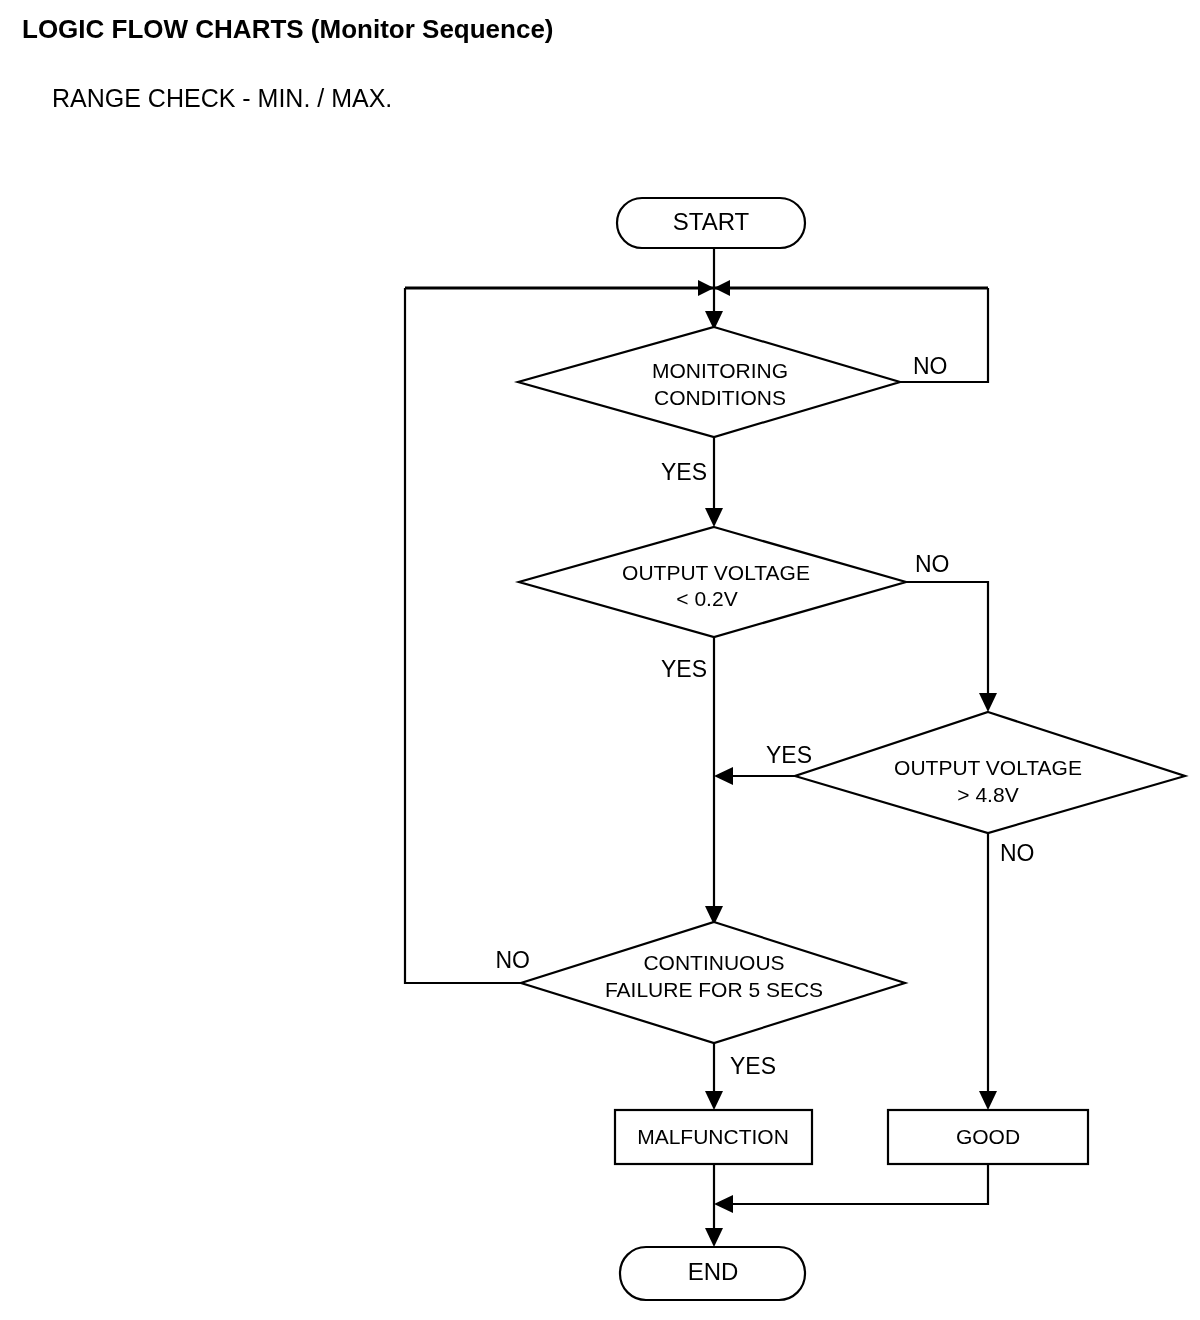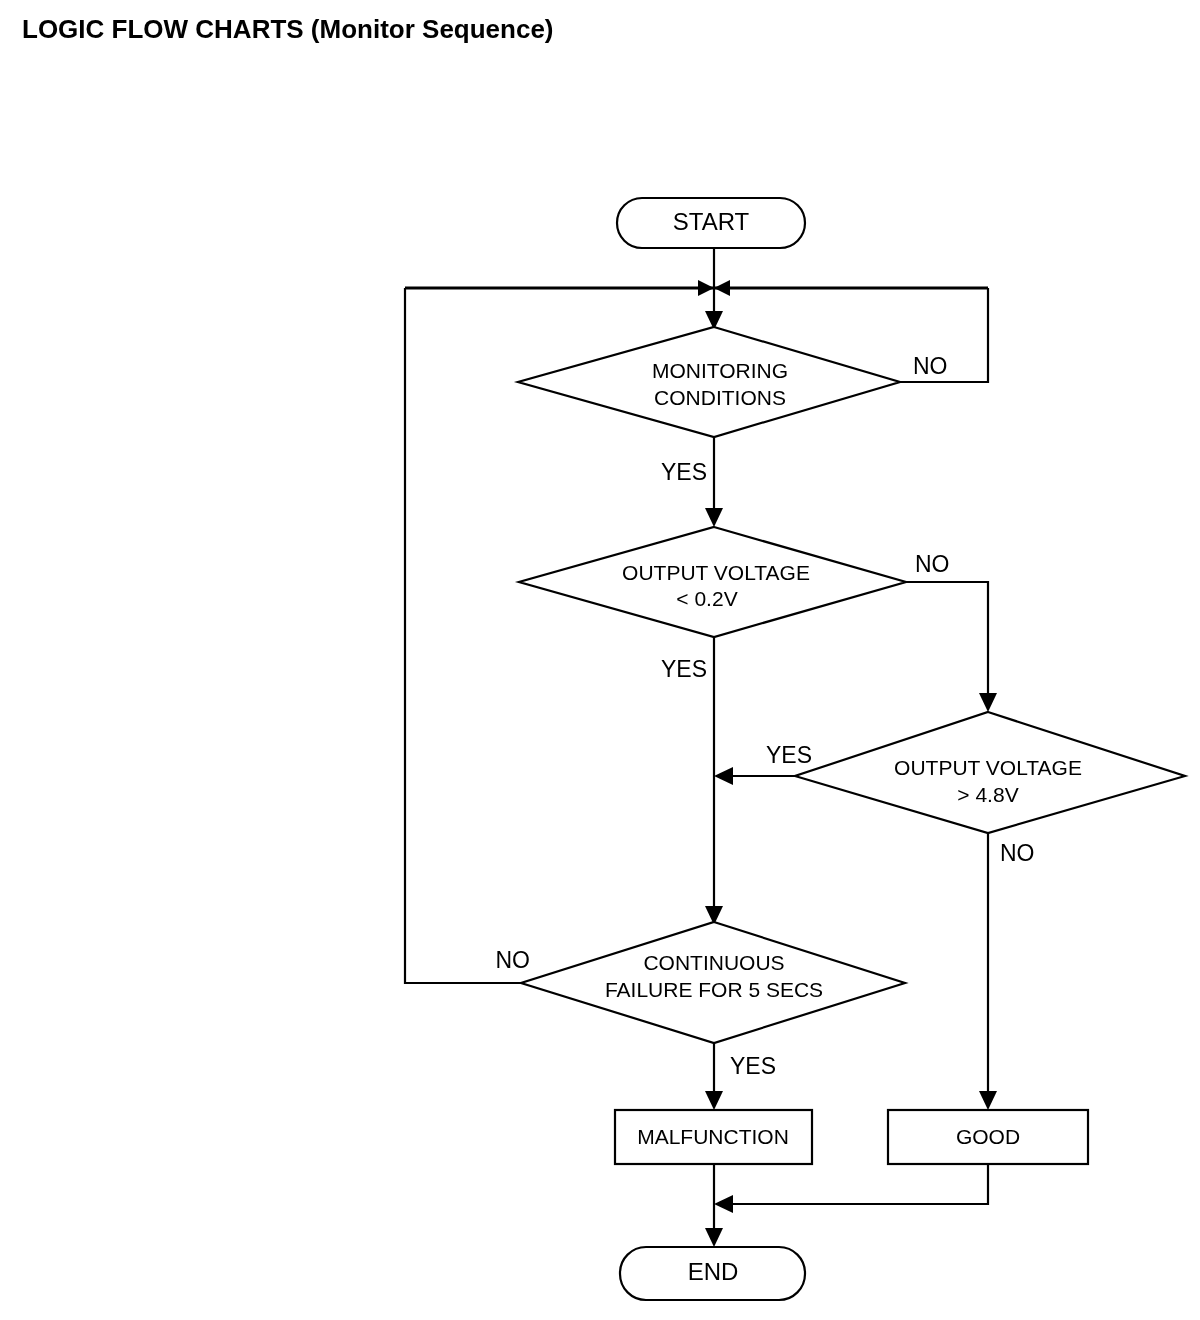--- a/index.html
+++ b/index.html
@@ -89,20 +89,21 @@
   #flow text.edge-label.end-anchor { text-anchor: end; }
   #flow text.edge-label.start-anchor { text-anchor: start; }
 </style>
 </head>
 <body>
 
 <div id="page">
 
   <div class="title-main">LOGIC FLOW CHARTS (Monitor Sequence)</div>
 
+  <div class="title-sub">RANGE CHECK - MIN. / MAX.</div>
 
   <svg id="flow" viewBox="0 0 1200 1320">
 
     <path class="conn" d="M714,246 L714,288"></path>
 
     <path class="conn-thick" d="M405,288 L988,288"></path>
     <polygon class="arrowhead" points="714,288 698,280 698,296"></polygon>
     <polygon class="arrowhead" points="714,288 730,280 730,296"></polygon>
 
     <path class="conn" d="M714,288 L714,322"></path>

